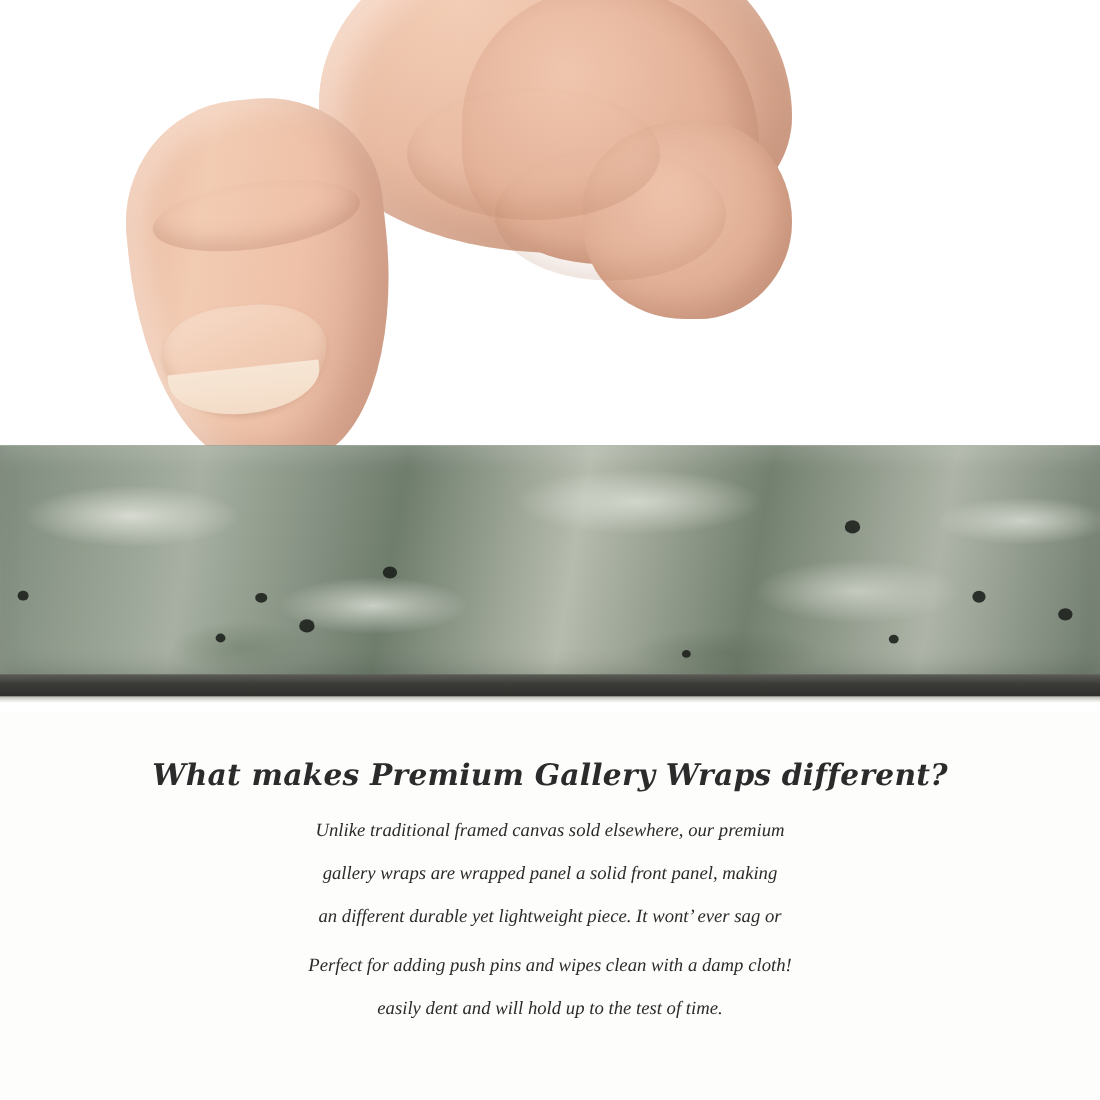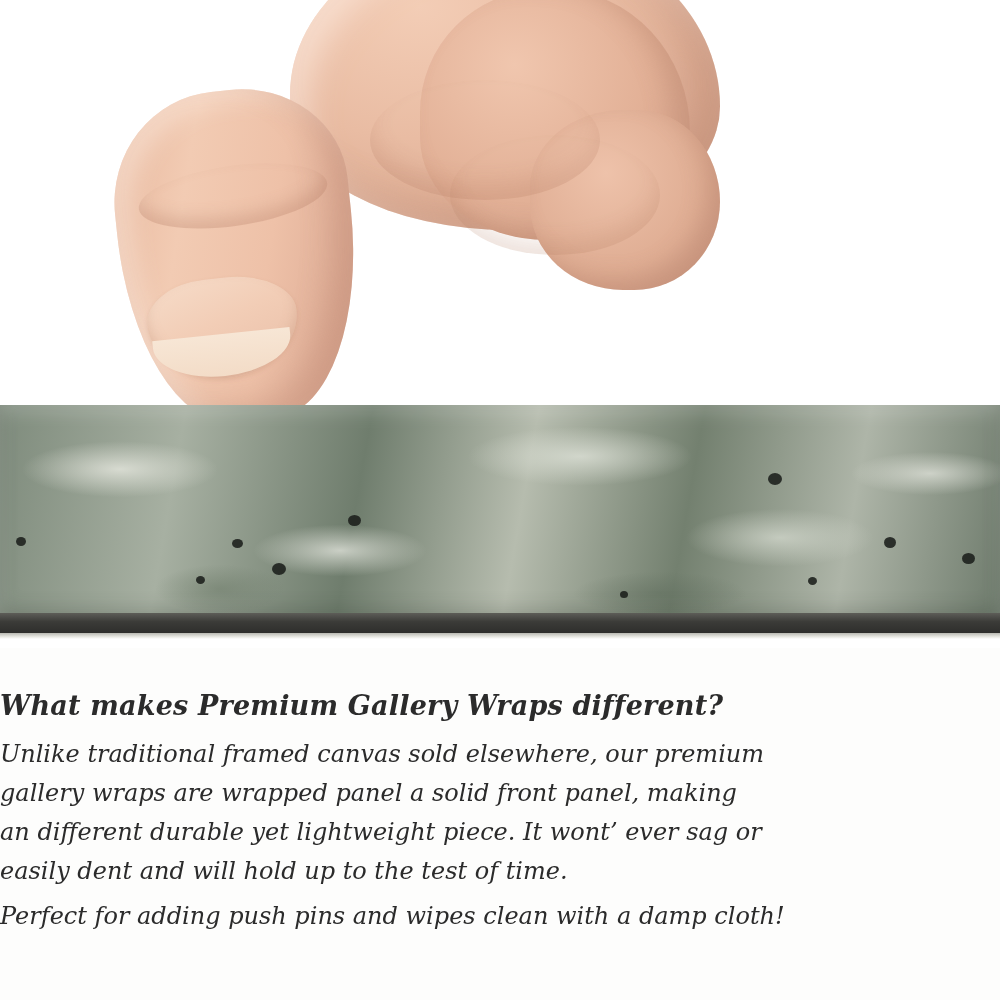--- a/index.html
+++ b/index.html
@@ -202,35 +202,37 @@
     height: 6px;
     background: linear-gradient(180deg, #b9b9b2 0%, #e6e6e0 60%, #ffffff 100%);
   }
 
   
   .caption {
     position: absolute;
     left: 0;
     top: 690px;
     width: 1000px;
+    text-align: center;
     color: #2b2b2b;
     font-style: italic;
   }
 
   .caption-title {
     font-size: 27px;
     font-weight: 700;
     letter-spacing: 0.2px;
     margin-bottom: 14px;
   }
 
   .caption-line {
-    font-size: 24px;
+    font-size: 17px;
     line-height: 39px;
     font-weight: 400;
+    font-family: Liberation Serif, serif;
   }
 
   .caption-last {
     margin-top: 6px;
   }
 </style>
 </head>
 <body>
 
 <div class="product-card">
@@ -266,17 +268,17 @@
       <div class="canvas-edge-light"></div>
     </div>
 
   </div>
 
   <div class="caption">
     <div class="caption-title">What makes Premium Gallery Wraps different?</div>
     <div class="caption-line">Unlike traditional framed canvas sold elsewhere, our premium</div>
     <div class="caption-line">gallery wraps are wrapped panel a solid front panel, making</div>
     <div class="caption-line">an different durable yet lightweight piece. It wont’ ever sag or</div>
+    <div class="caption-line caption-last">Perfect for adding push pins and wipes clean with a damp cloth!</div>
     <div class="caption-line">easily dent and will hold up to the test of time.</div>
-    <div class="caption-line caption-last">Perfect for adding push pins and wipes clean with a damp cloth!</div>
   </div>
 
 </div>
 
 </body></html>

